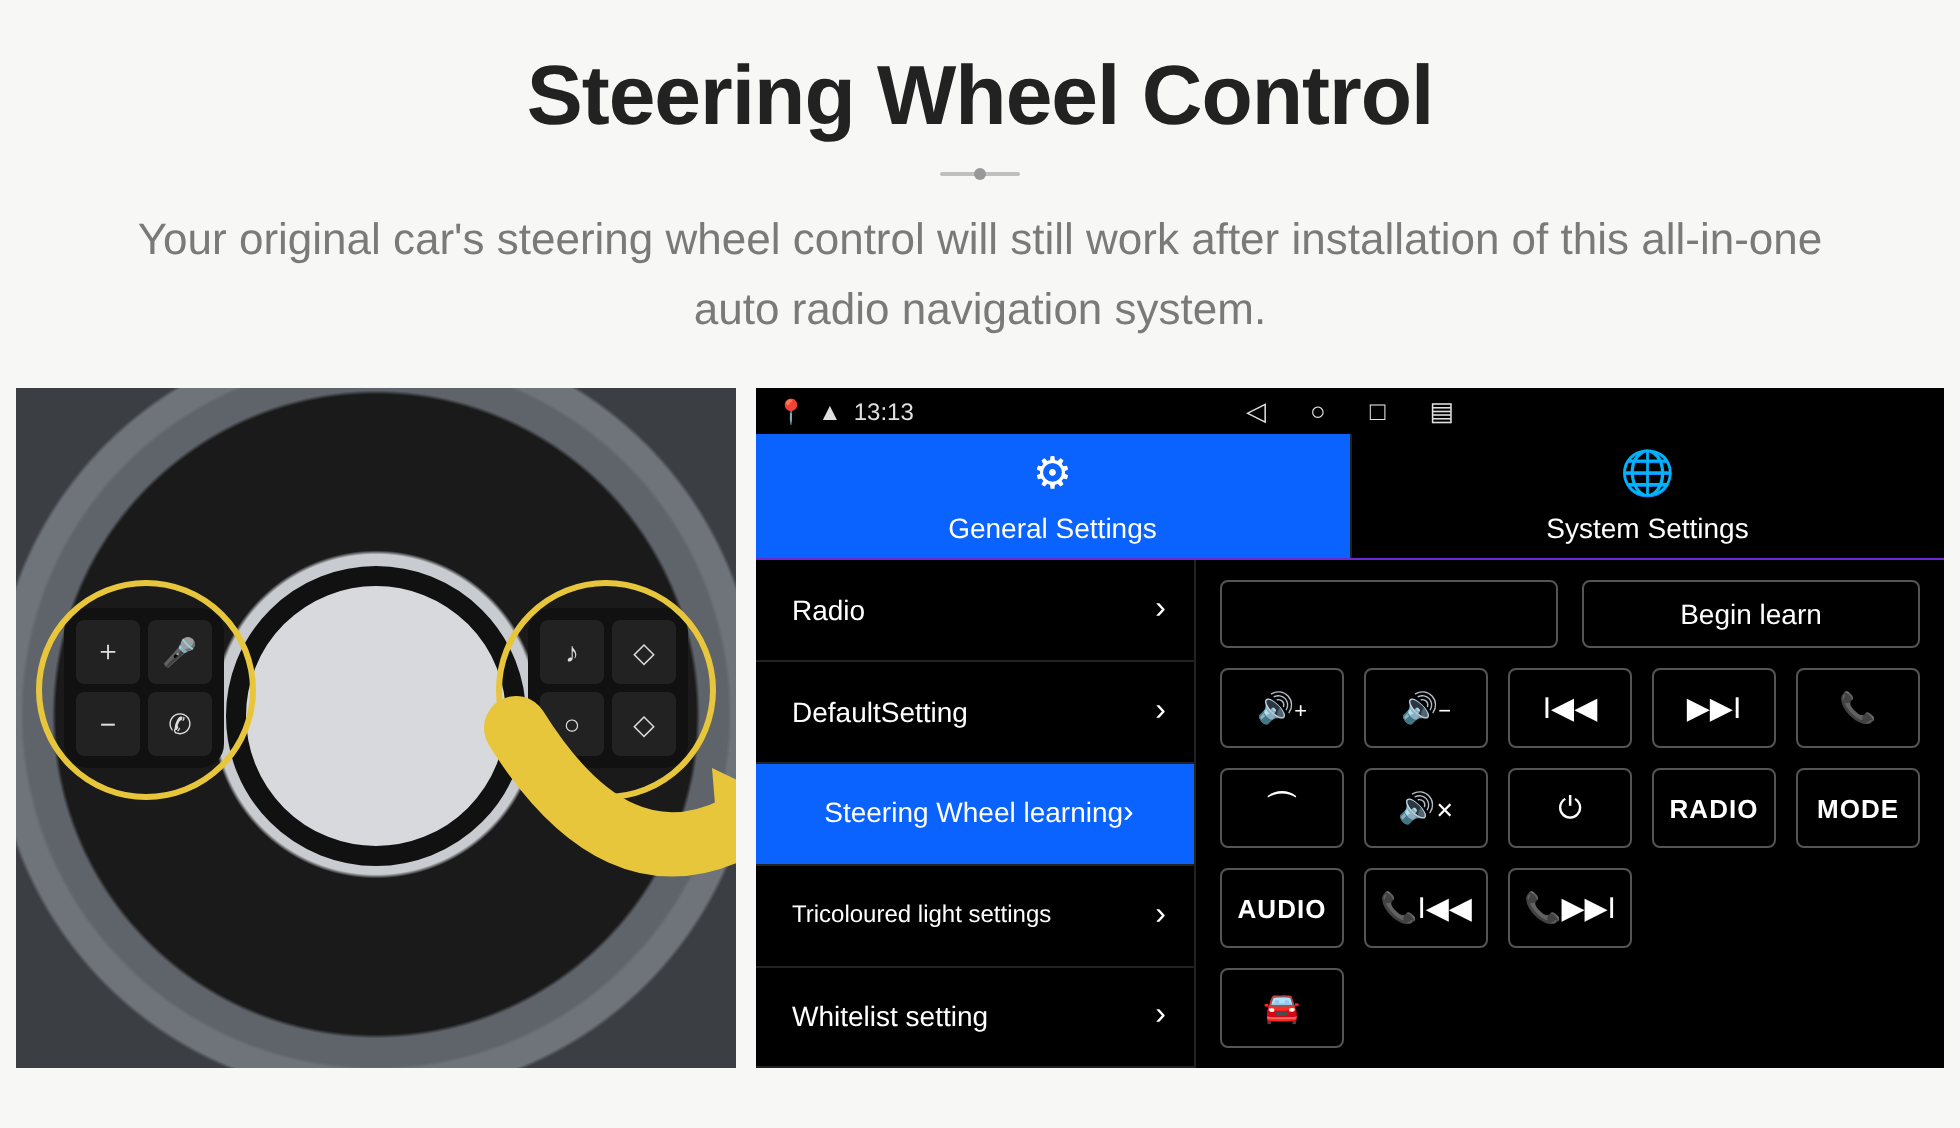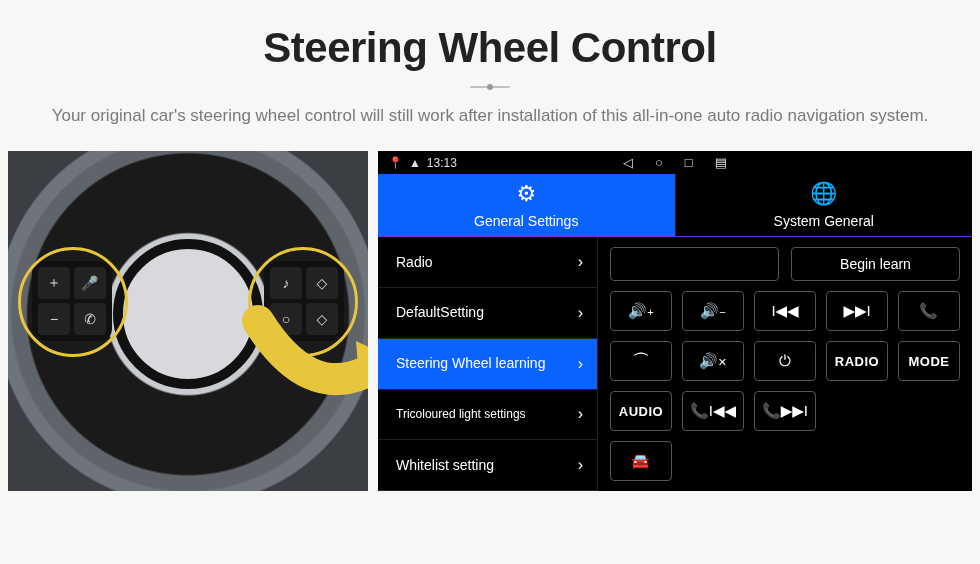--- a/index.html
+++ b/index.html
@@ -8,21 +8,21 @@
     font-family: "Helvetica Neue", Arial, sans-serif;
     background: #f7f7f5;
     overflow: hidden;
   }
 
   
   .wrap { padding: 24px 50px 0; }
   .page-title { text-align: center; font-size: 42px; font-weight: 800; color: #222; letter-spacing: -0.5px; }
   .rule { width: 40px; height: 2px; background: #c0c0c0; margin: 14px auto; border-radius: 2px; position: relative; }
   .rule::after { content:""; position:absolute; left:50%; top:50%; transform:translate(-50%,-50%); width:6px; height:6px; background:#999; border-radius:50%; }
-  .subtitle { text-align: center; color: #7a7a7a; font-size: 17px; line-height: 1.6; }
+  .subtitle { text-align: center; color: #7a7a7a; font-size: 22px; line-height: 1.6; }
 
   
   .shot-row { display:flex; gap:10px; margin-top: 22px; padding: 0 8px; height: 340px; }
 
   
   .wheel-box { position:relative; width: 360px; flex:0 0 360px; background: radial-gradient(circle at 50% 48%, #c8cbcf 0 80px, #1a1a1a 82px 160px, #5f636a 162px 176px, #6f747b 178px 190px, #3b3e43 192px); overflow:hidden; }
   .wheel-box .hub { position:absolute; left:50%; top:48%; transform:translate(-50%,-50%); width:150px; height:150px; background:#d7d9dc; border-radius:50%; border:10px solid #111; }
   .btn-pod { position:absolute; width:80px; height:80px; background:#111; border-radius:12px; display:grid; grid-template:1fr 1fr / 1fr 1fr; padding:6px; gap:4px; }
   .btn-pod span { background:#222; border-radius:4px; display:flex; align-items:center; justify-content:center; color:#ddd; font-size:14px; }
   .pod-left  { left:24px; top:110px; }
@@ -50,21 +50,21 @@
   .tab .ticon { font-size:22px; }
 
   
   .unit-body { flex:1; display:flex; border-top:1px solid #6d28d9; }
 
   
   .menu { width:220px; border-right:1px solid #222; display:flex; flex-direction:column; }
   .menu-item { flex:1; display:flex; align-items:center; justify-content:space-between; padding:0 14px 0 18px; font-size:14px; border-bottom:1px solid #222; cursor:pointer; }
   .menu-item .lbl { line-height:1.2; }
   .menu-item.two .lbl { font-size:12px; text-align:left; }
-  .menu-item.selected { background:#0a62ff; }
+  .menu-item.selected { background:#0a62ff;justify-content:center; }
   .chev { font-size:16px; color:inherit; }
 
   
   .panel { flex:1; padding:10px 12px; display:flex; flex-direction:column; gap:10px; }
   .toprow { display:flex; gap:12px; }
   .slot, .begin { height:34px; border:1px solid #555; border-radius:4px; display:flex; align-items:center; justify-content:center; font-size:14px; background:#000; }
   .slot { flex:1; }
   .begin { flex:1; cursor:pointer; }
 
   .btn-grid { display:grid; grid-template-columns:repeat(5,1fr); gap:10px; }
@@ -124,21 +124,21 @@
       </div>
     </div>
 
     <div class="tabs">
       <div class="tab active">
         <span class="ticon">⚙</span>
         <span>General Settings</span>
       </div>
       <div class="tab inactive">
         <span class="ticon">🌐</span>
-        <span>System General</span>
+        <span>System Settings</span>
       </div>
     </div>
 
     <div class="unit-body">
       <div class="menu">
         <div class="menu-item">
           <span class="lbl">Radio</span>
           <span class="chev">›</span>
         </div>
         <div class="menu-item">

